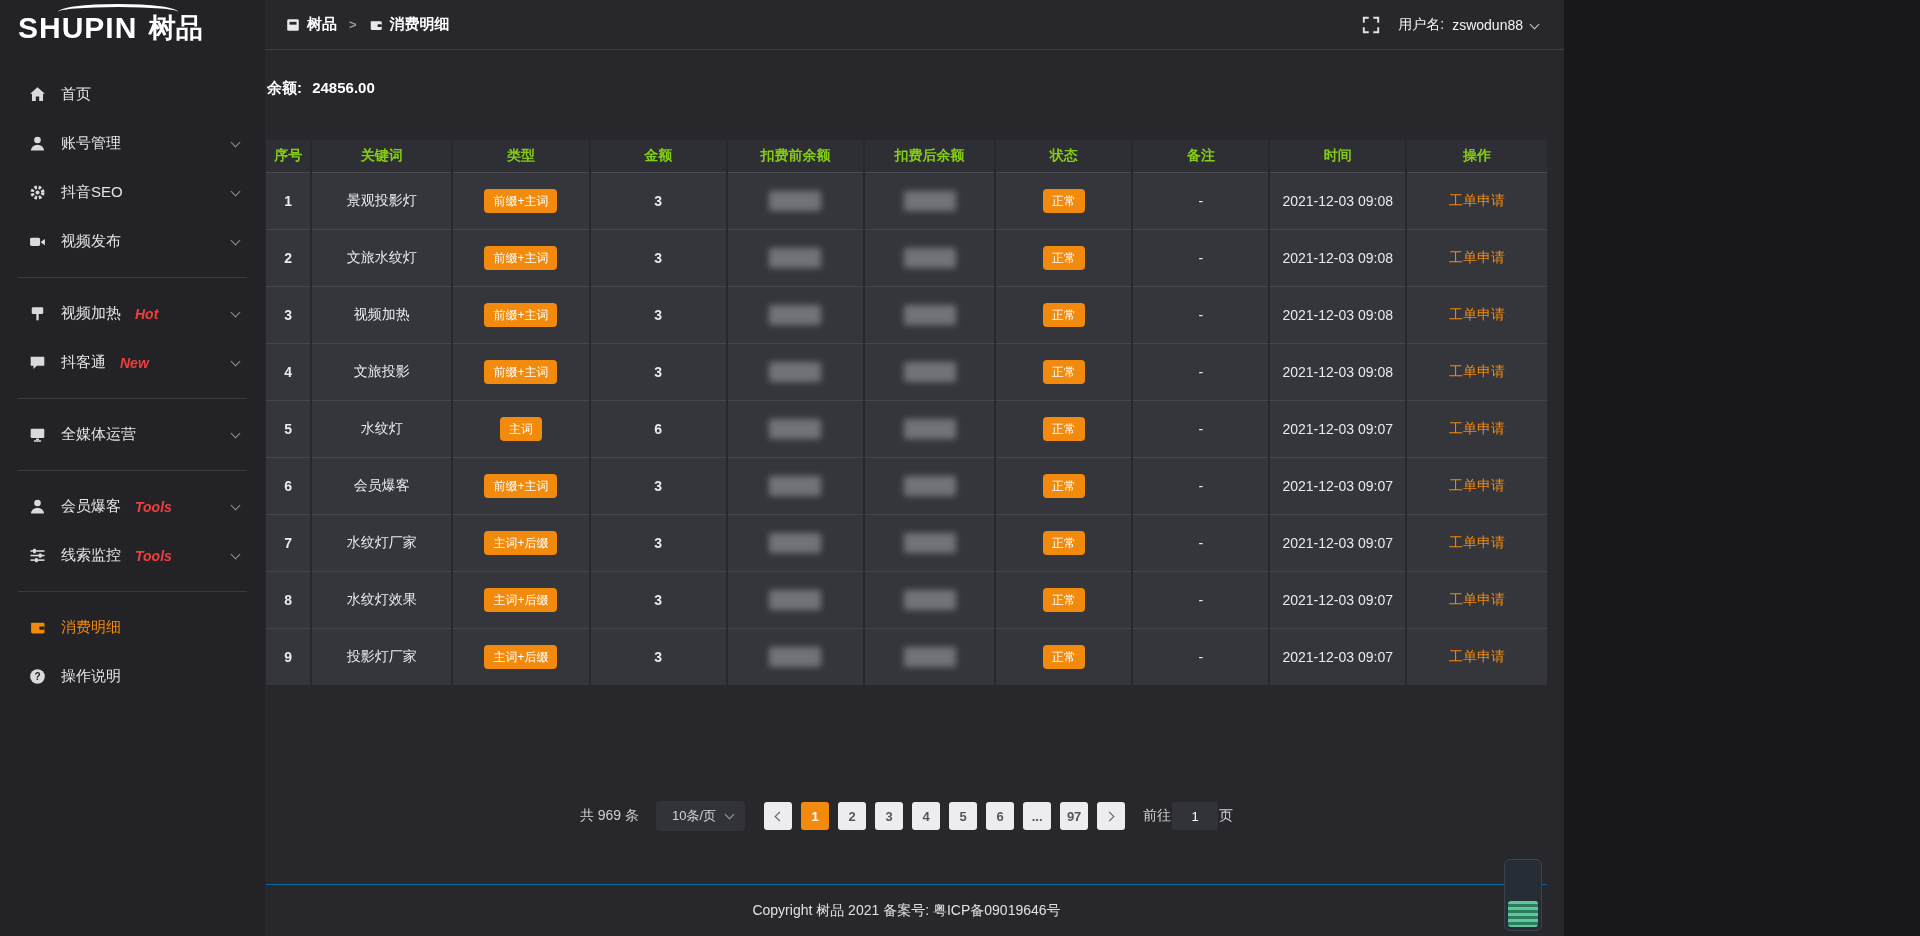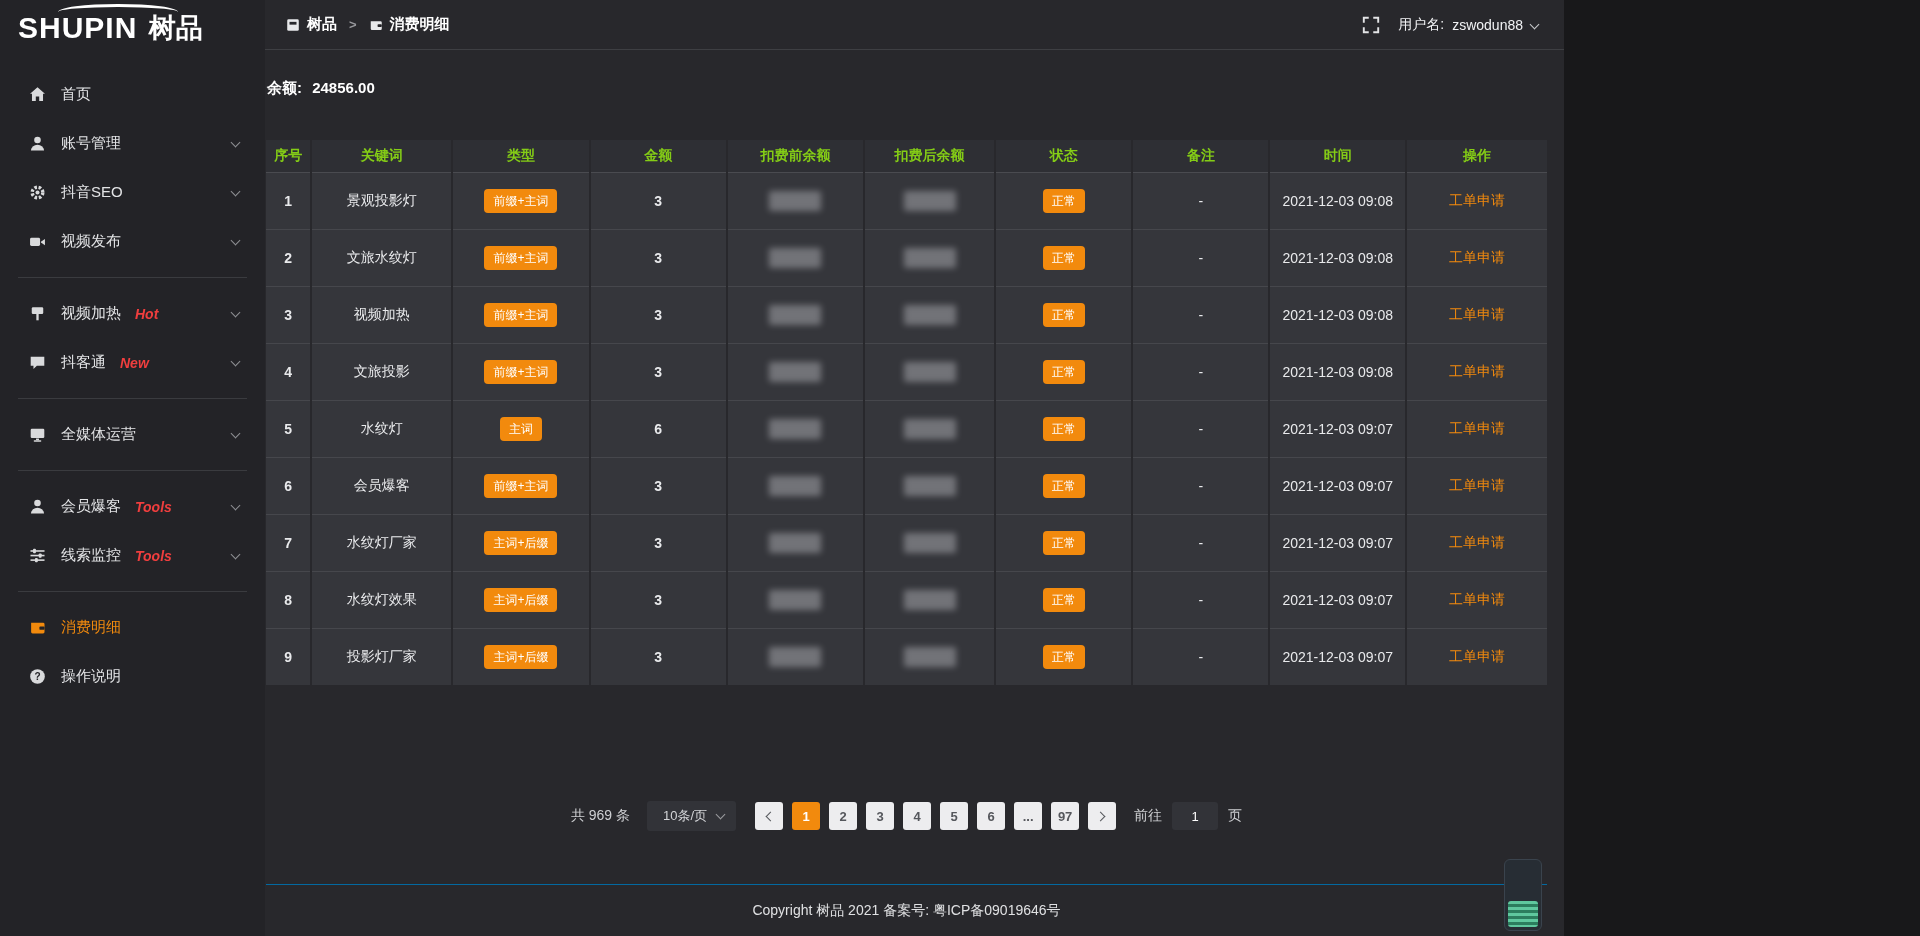--- a/index.html
+++ b/index.html
@@ -71,21 +71,21 @@
   .size-select{display:flex;align-items:center;gap:10px;background:#323338;border-radius:3px;
                height:30px;padding:0 12px 0 16px;font-size:13px;color:#d3d4d7;cursor:pointer;margin-right:10px;}
   .size-select .chev{border-color:#9b9c9f;margin-top:-3px;}
   .pbtn{min-width:28px;height:28px;border:none;border-radius:3px;background:#ededef;color:#55575c;
         font-size:13px;font-weight:700;cursor:pointer;display:flex;align-items:center;justify-content:center;
         font-family:inherit;padding:0 4px;}
   .pbtn.active{background:#f28a0d;color:#fff;}
   .pbtn .chev{border-color:#55575c;}
   .chev.left{transform:rotate(135deg);margin-left:3px;}
   .chev.right{transform:rotate(-45deg);margin-right:3px;}
-  .goto{display:flex;align-items:center;gap:10px;margin-left:9px;}
+  .goto{display:flex;align-items:center;gap:1px;margin-left:9px;}
   .goto input{width:46px;height:28px;background:#323338;border:none;border-radius:3px;color:#fff;
               text-align:center;font-size:13px;font-family:inherit;outline:none;}
 
   
   .footer{position:absolute;left:266px;right:17px;bottom:0;height:52px;
           border-top:1px solid #0369a1;display:flex;align-items:center;justify-content:center;
           font-size:14px;color:#e0e1e3;}
 
   
   .float-widget{position:absolute;right:22px;bottom:5px;width:38px;height:72px;

